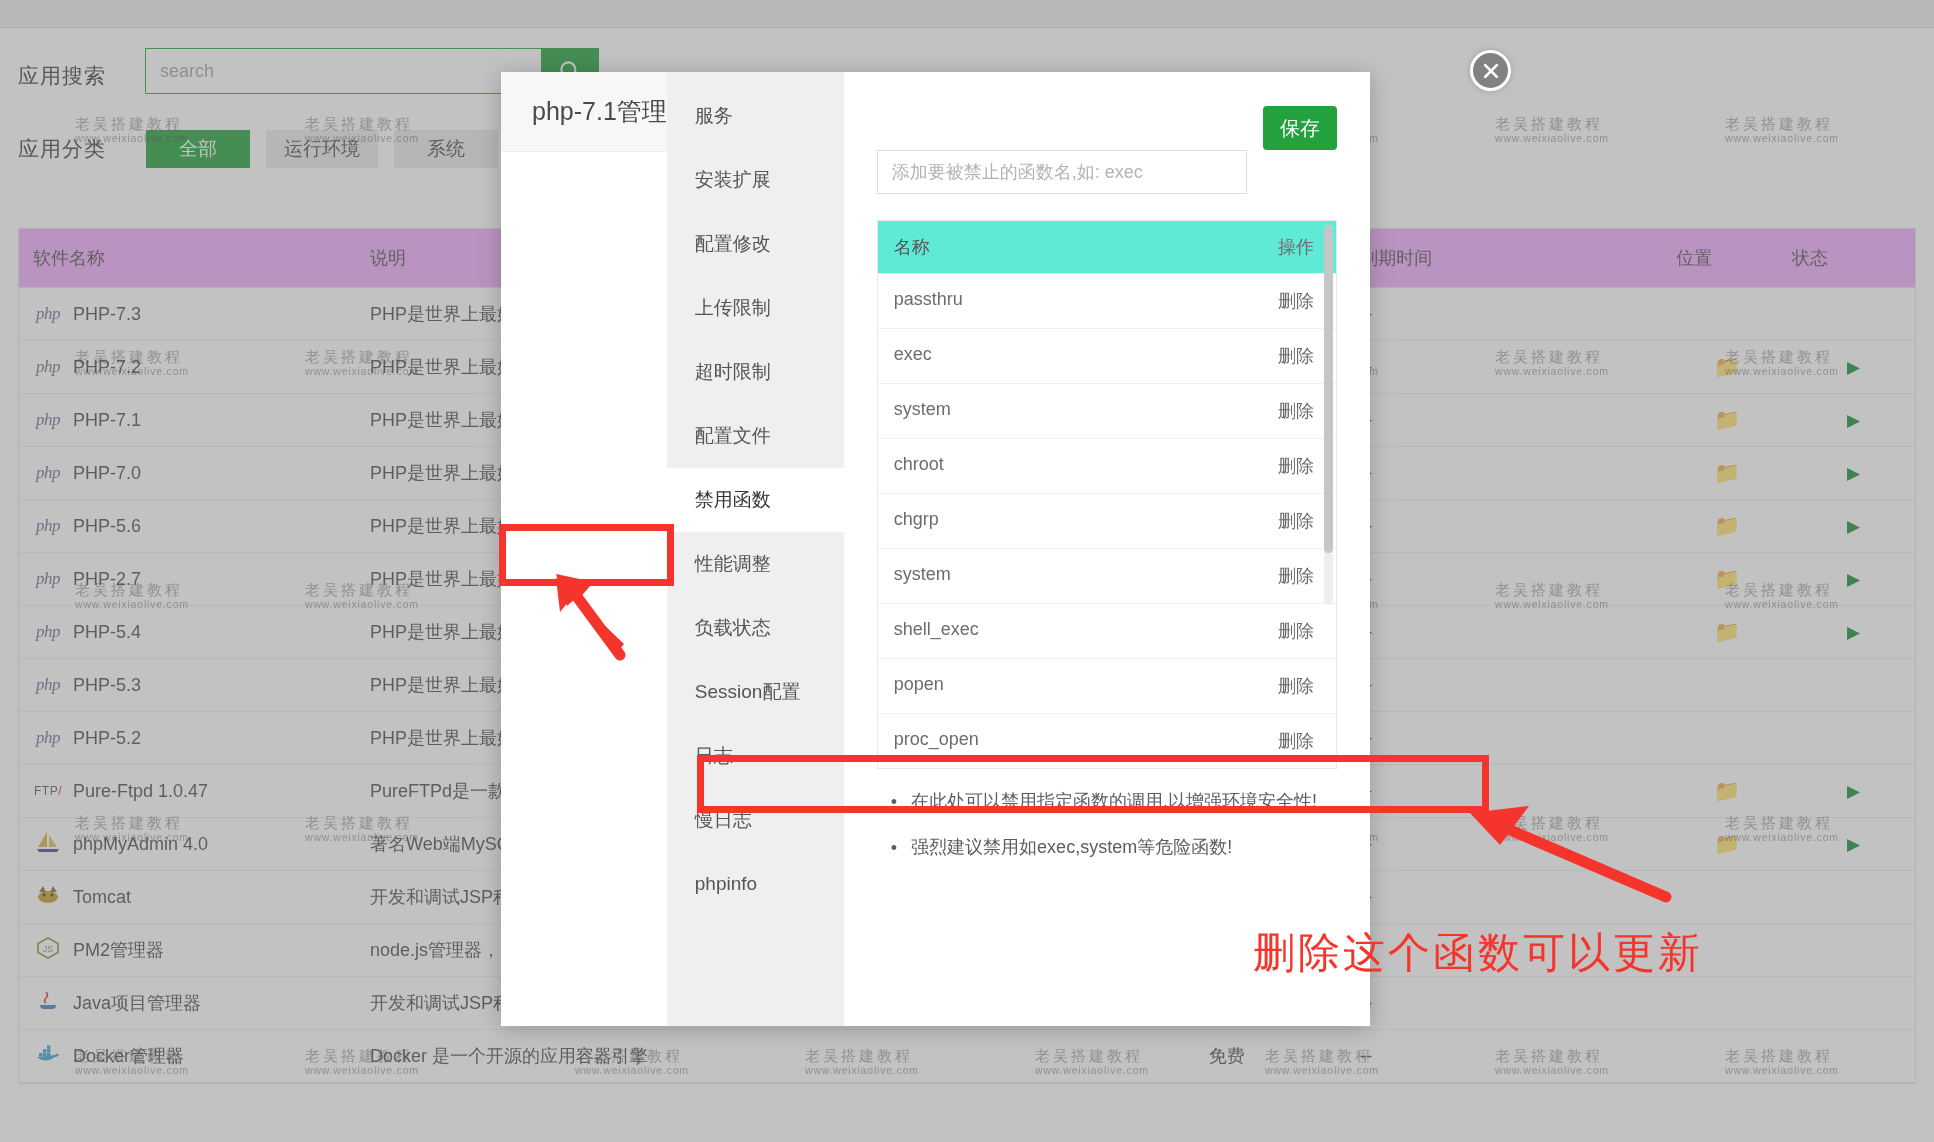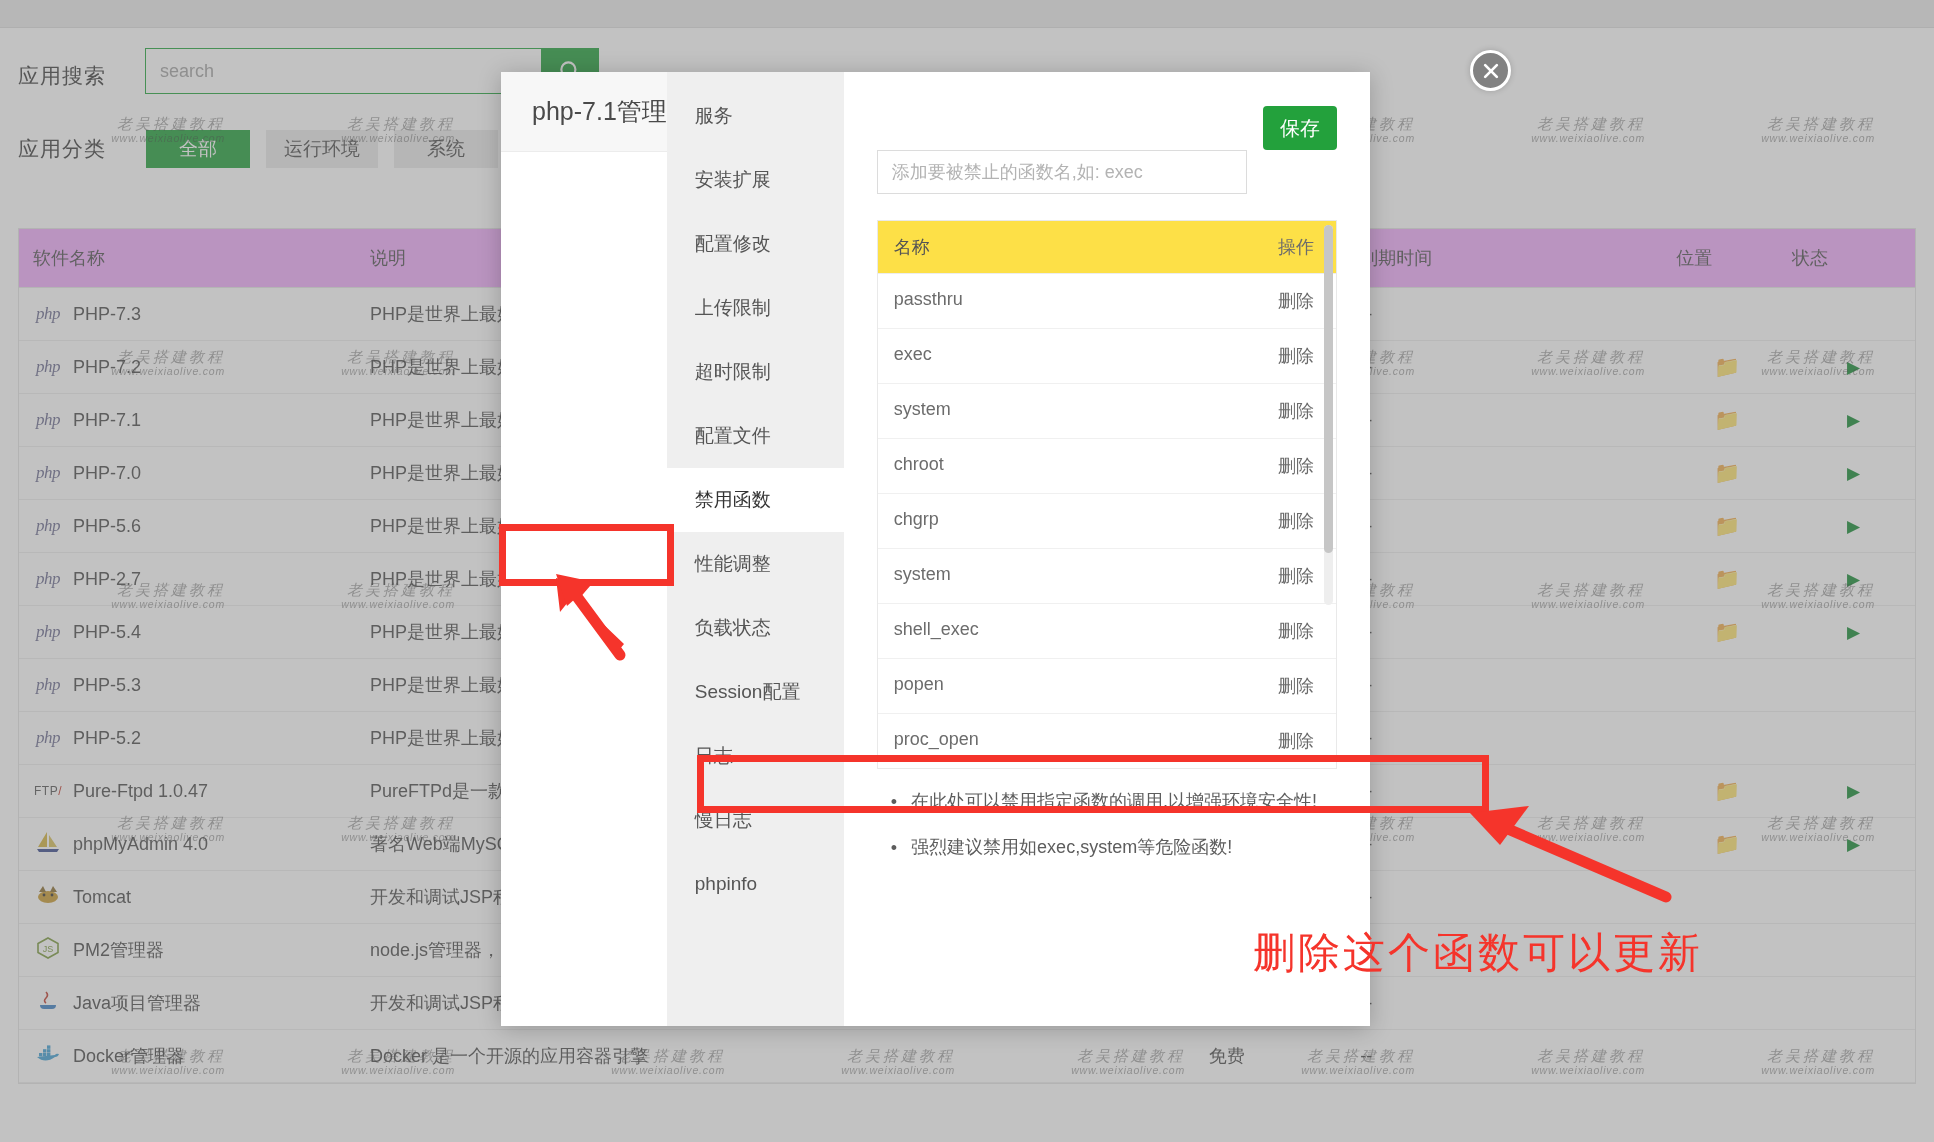--- a/index.html
+++ b/index.html
@@ -85,22 +85,22 @@
   .play-ico { color: #138a32; font-size: 17px; }
 
   
   .dim {
     position: absolute; inset: 0; background: rgba(120,120,120,0.45);
     pointer-events: none;
   }
 
   
   .wm {
-    position: absolute; text-align: right; pointer-events: none;
-    color: rgba(80,80,80,0.45); line-height: 1.15; font-style: italic;
+    position: absolute; text-align: left; pointer-events: none;
+    color: rgba(80,80,80,0.45); line-height: 1.15;
   }
   .wm .l1 { font-size: 15px; letter-spacing: 3px; }
   .wm .l2 { font-size: 10.5px; letter-spacing: 0.8px; }
 
   
   .modal {
     position: absolute; left: 501px; top: 72px; width: 869px; height: 954px;
     background: #fff; box-shadow: 0 3px 22px rgba(0,0,0,0.22);
     display: flex; flex-direction: row; overflow: hidden;
   }
@@ -128,21 +128,21 @@
     font-size: 18px; color: #555; padding: 0 14px; outline: none; font-family: inherit; margin-top: 44px;
   }
   .add-input::placeholder { color: #b3b3b3; }
   .save-btn {
     width: 74px; height: 44px; background: #23a13c; color: #fff; border: none;
     border-radius: 4px; font-size: 20px; cursor: pointer; font-family: inherit;
   }
 
   .fn-box { border: 1px solid #e9e9e9; position: relative; }
   .fn-head {
-    display: flex; background: #fde047; border-bottom: 1px solid #ededed;
+    display: flex; background: #5eead4; border-bottom: 1px solid #ededed;
     padding: 14px 0; font-size: 18px; color: #555;
   }
   .fn-row {
     display: flex; border-bottom: 1px solid #f0f0f0; padding: 15px 0;
     font-size: 18px; color: #6c6c6c; background: #fff;
   }
   .fn-row:last-child { border-bottom: none; }
   .fn-c1 { flex: 1; padding-left: 16px; }
   .fn-c2 { width: 110px; text-align: right; padding-right: 22px; cursor: pointer; color: #6c6c6c; }
   .fn-scroll {

